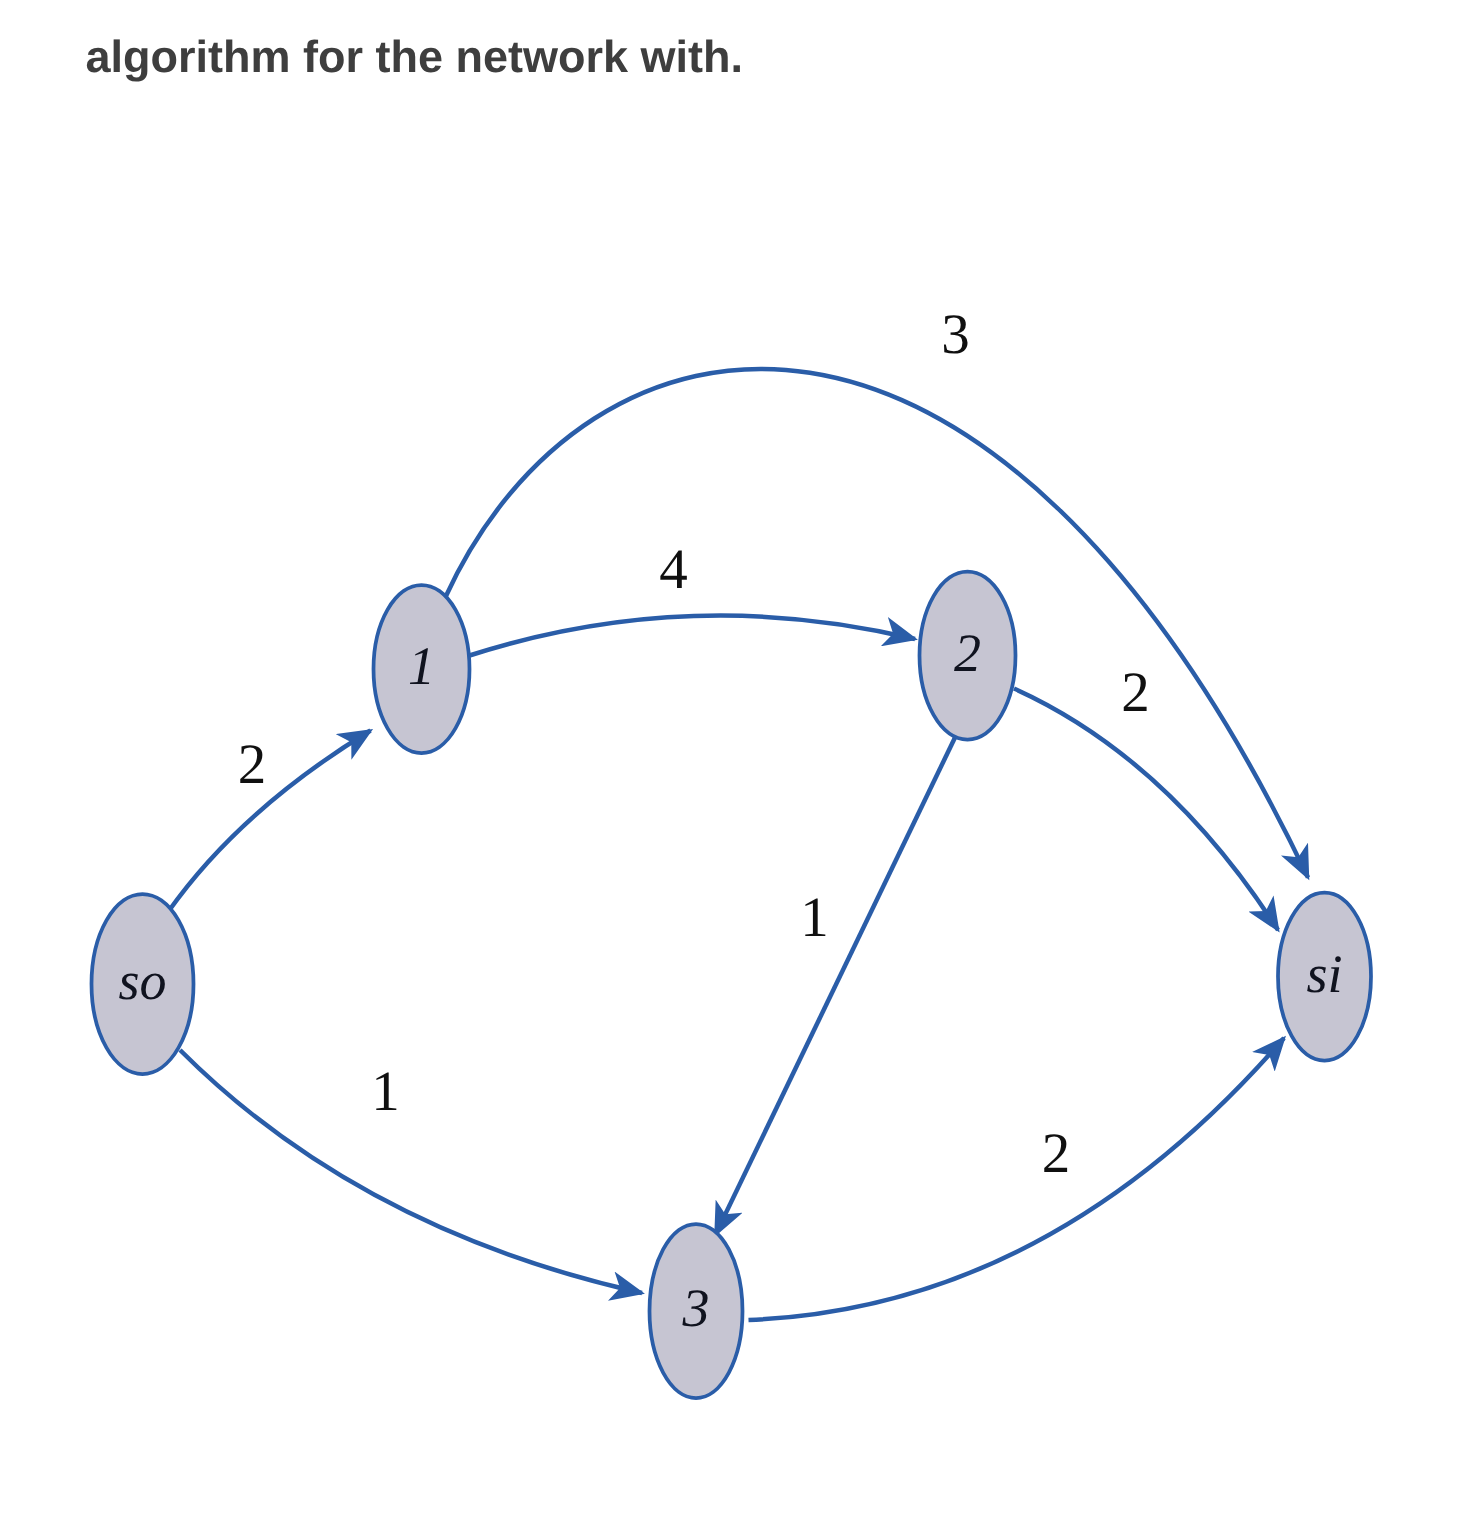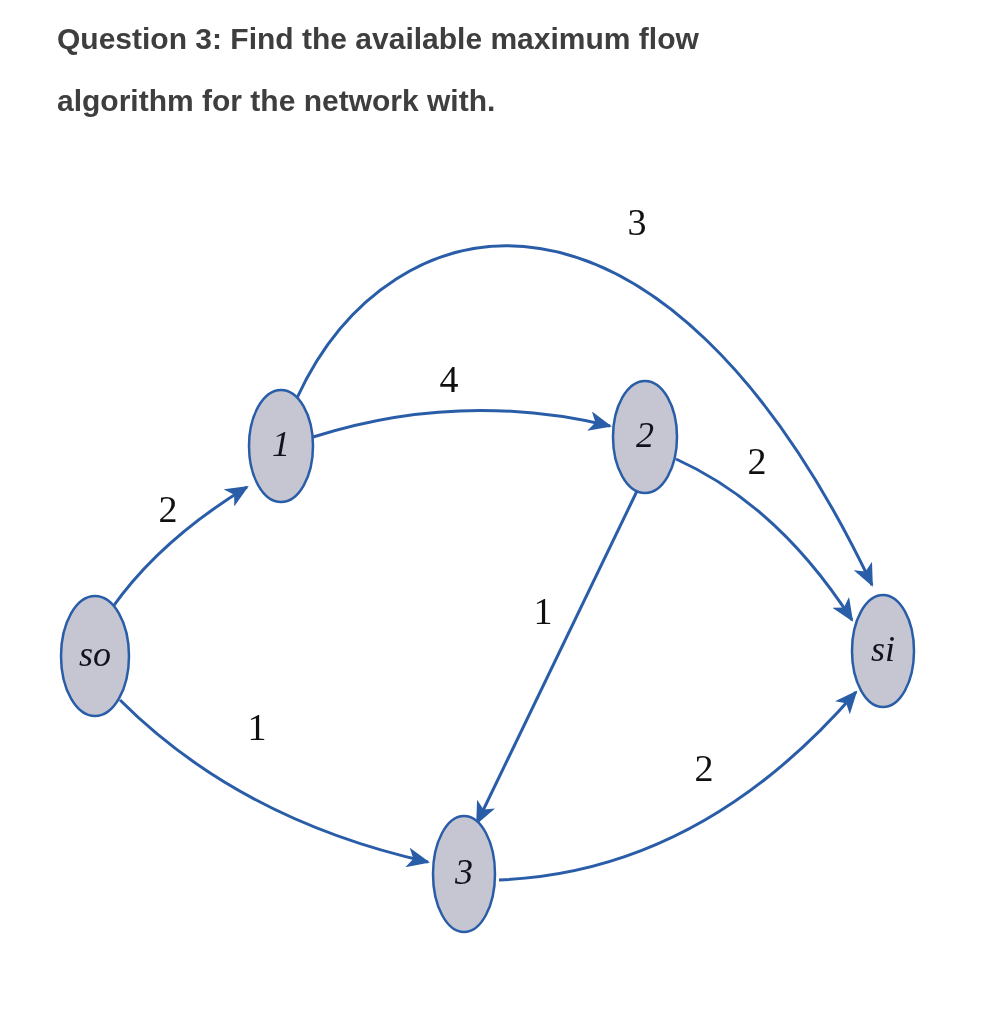--- a/index.html
+++ b/index.html
@@ -46,21 +46,20 @@
     text-anchor: middle;
     dominant-baseline: middle;
   }
 </style>
 </head>
 <body>
 
 <div class="page">
 
   <div class="question">
-    <div>Question 3: Find the available maximum flow</div>
     <div>algorithm for the network with.</div>
   </div>
 
   <div class="diagram-holder">
     <svg id="diagram-svg" width="981" height="1024" viewBox="0 0 981 1024">
         <defs>
           <marker id="arrow" markerUnits="userSpaceOnUse" markerWidth="24" markerHeight="20" refX="21" refY="10" orient="auto">
             <path d="M0,0 L23,10 L0,20 L6,10 Z" fill="#2a5da8"></path>
           </marker>
         </defs>

